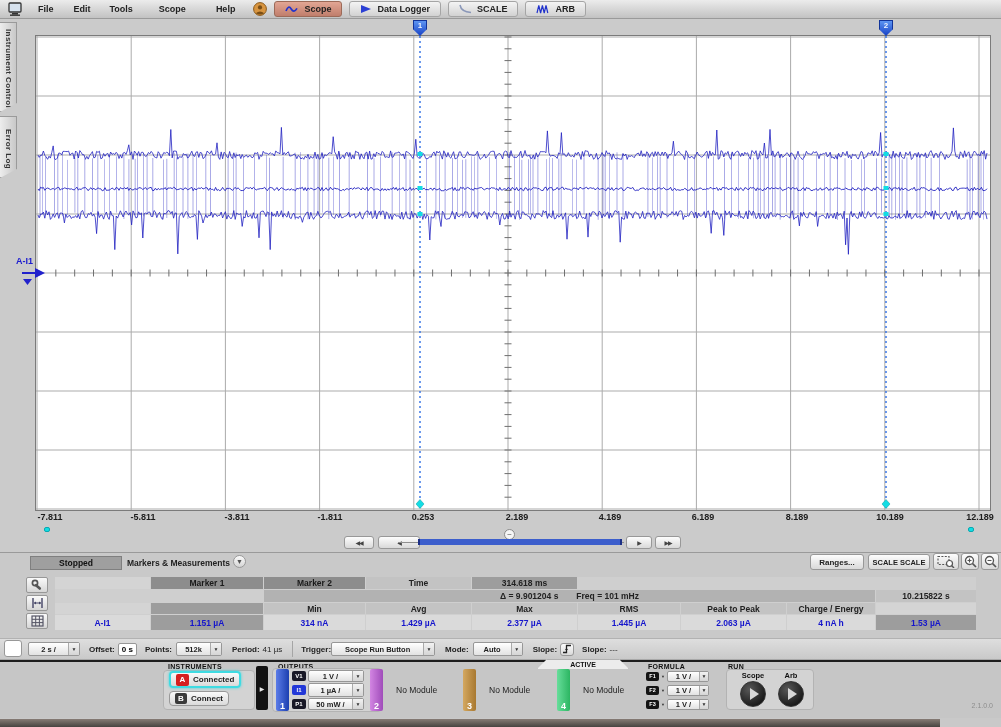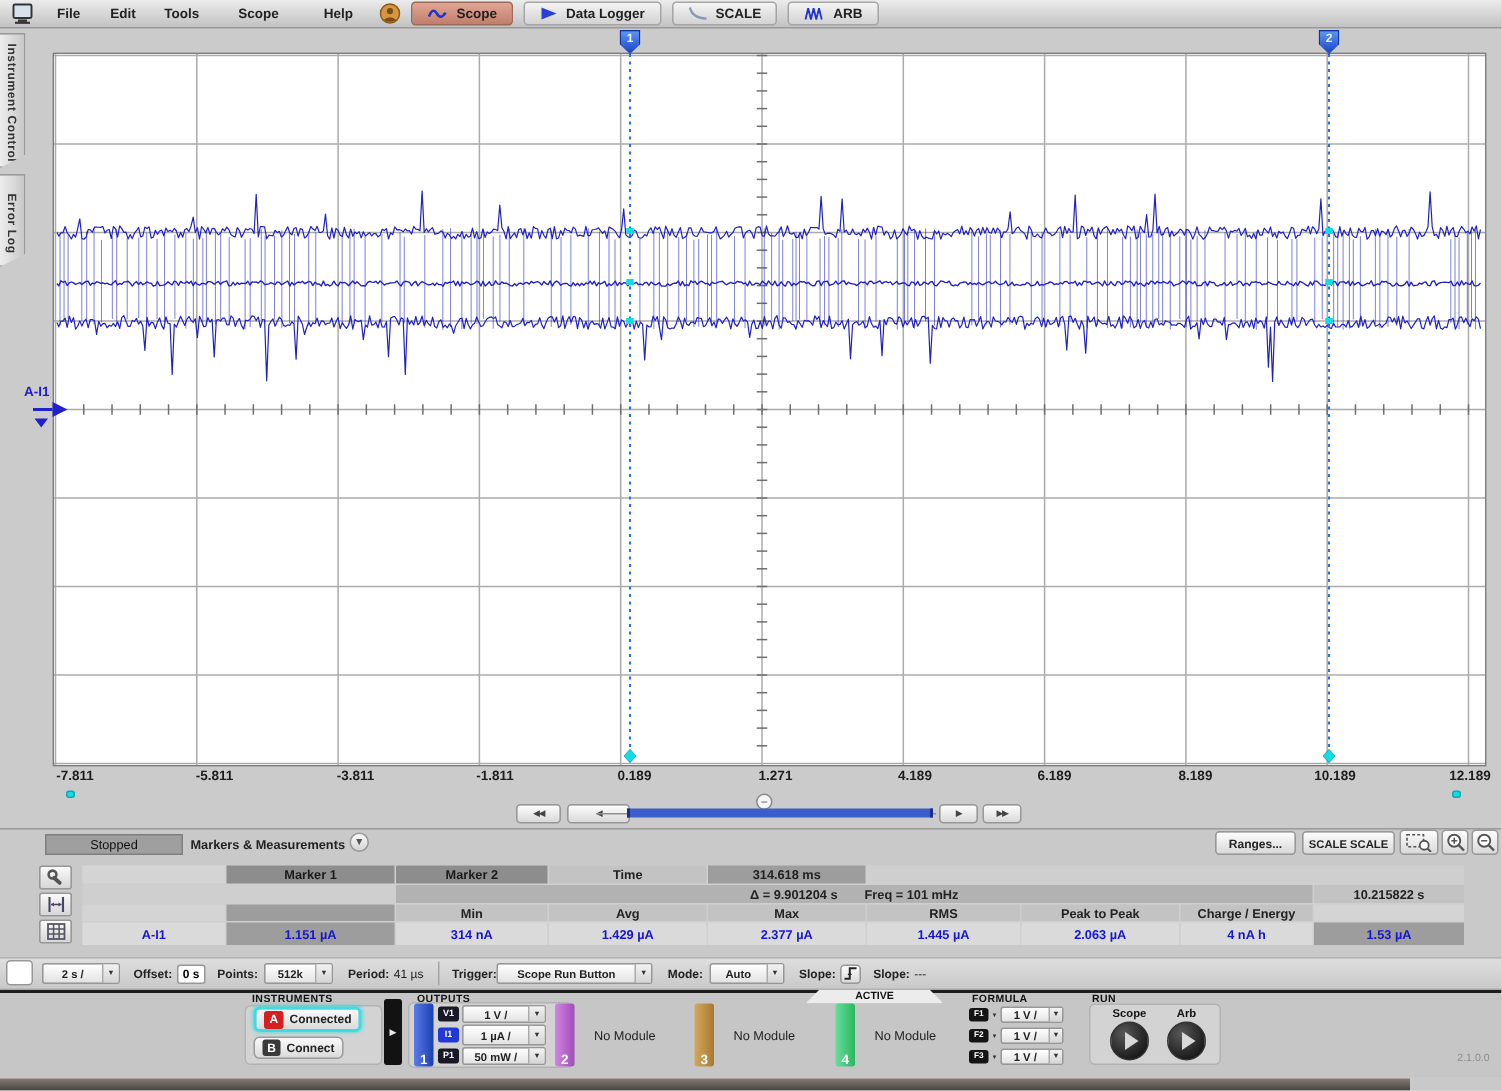--- a/index.html
+++ b/index.html
@@ -42,21 +42,21 @@
 
   
   .btn { position:absolute; background:linear-gradient(#fdfdfd,#d9d9d9); border:1px solid #989898;
     border-radius:3px; display:flex; align-items:center; justify-content:center;
     font-size:8px; font-weight:bold; color:#222; }
   .panbtn { top:536px; height:13px; font-size:6px; color:#444; letter-spacing:-1px; }
 
   
   .stopped { position:absolute; left:30px; top:556px; width:92px; height:14px; background:#9f9f9f;
     border:1px solid #7f7f7f; display:flex; align-items:center; justify-content:center;
-    font-size:8.5px; font-weight:normal; color:#111; }
+    font-size:8.5px; font-weight:bold; color:#111; }
   .mm-label { position:absolute; left:127px; top:558px; font-size:8.5px; font-weight:bold; color:#222; }
   .chevbtn { position:absolute; left:233px; top:555px; width:13px; height:13px; border-radius:50%;
     background:linear-gradient(#fafafa,#d5d5d5); border:1px solid #999; display:flex;
     align-items:center; justify-content:center; font-size:7px; color:#555; }
 
   
   .mtable { position:absolute; left:55px; top:577px; display:grid;
     grid-template-columns:95px 112px 101px 105px 105px 102px 105px 88px 100px;
     grid-template-rows:12px 12px 11px 15px; gap:1px; background:#cfcfcf; }
   .cell { display:flex; align-items:center; justify-content:center; font-size:8.5px; color:#222;
@@ -466,22 +466,22 @@
   <div class="flag" style="left:879px">
       <span>2</span>
     </div>
   <div class="chref">A-I1</div>
 
   <div>
     <span class="xlab" style="left:20px">-7.811</span>
     <span class="xlab" style="left:113px">-5.811</span>
     <span class="xlab" style="left:207px">-3.811</span>
     <span class="xlab" style="left:300px">-1.811</span>
-    <span class="xlab" style="left:393px">0.189</span>
-    <span class="xlab" style="left:487px">1.271</span>
+    <span class="xlab" style="left:393px">0.253</span>
+    <span class="xlab" style="left:487px">2.189</span>
     <span class="xlab" style="left:580px">4.189</span>
     <span class="xlab" style="left:673px">6.189</span>
     <span class="xlab" style="left:767px">8.189</span>
     <span class="xlab" style="left:860px">10.189</span>
     <span class="xlab" style="left:950px">12.189</span>
   </div>
 
   <div class="cyandot" style="left:44px;top:527px"></div>
   <div class="cyandot" style="left:968px;top:527px"></div>
   <div class="trigpos">−</div>

